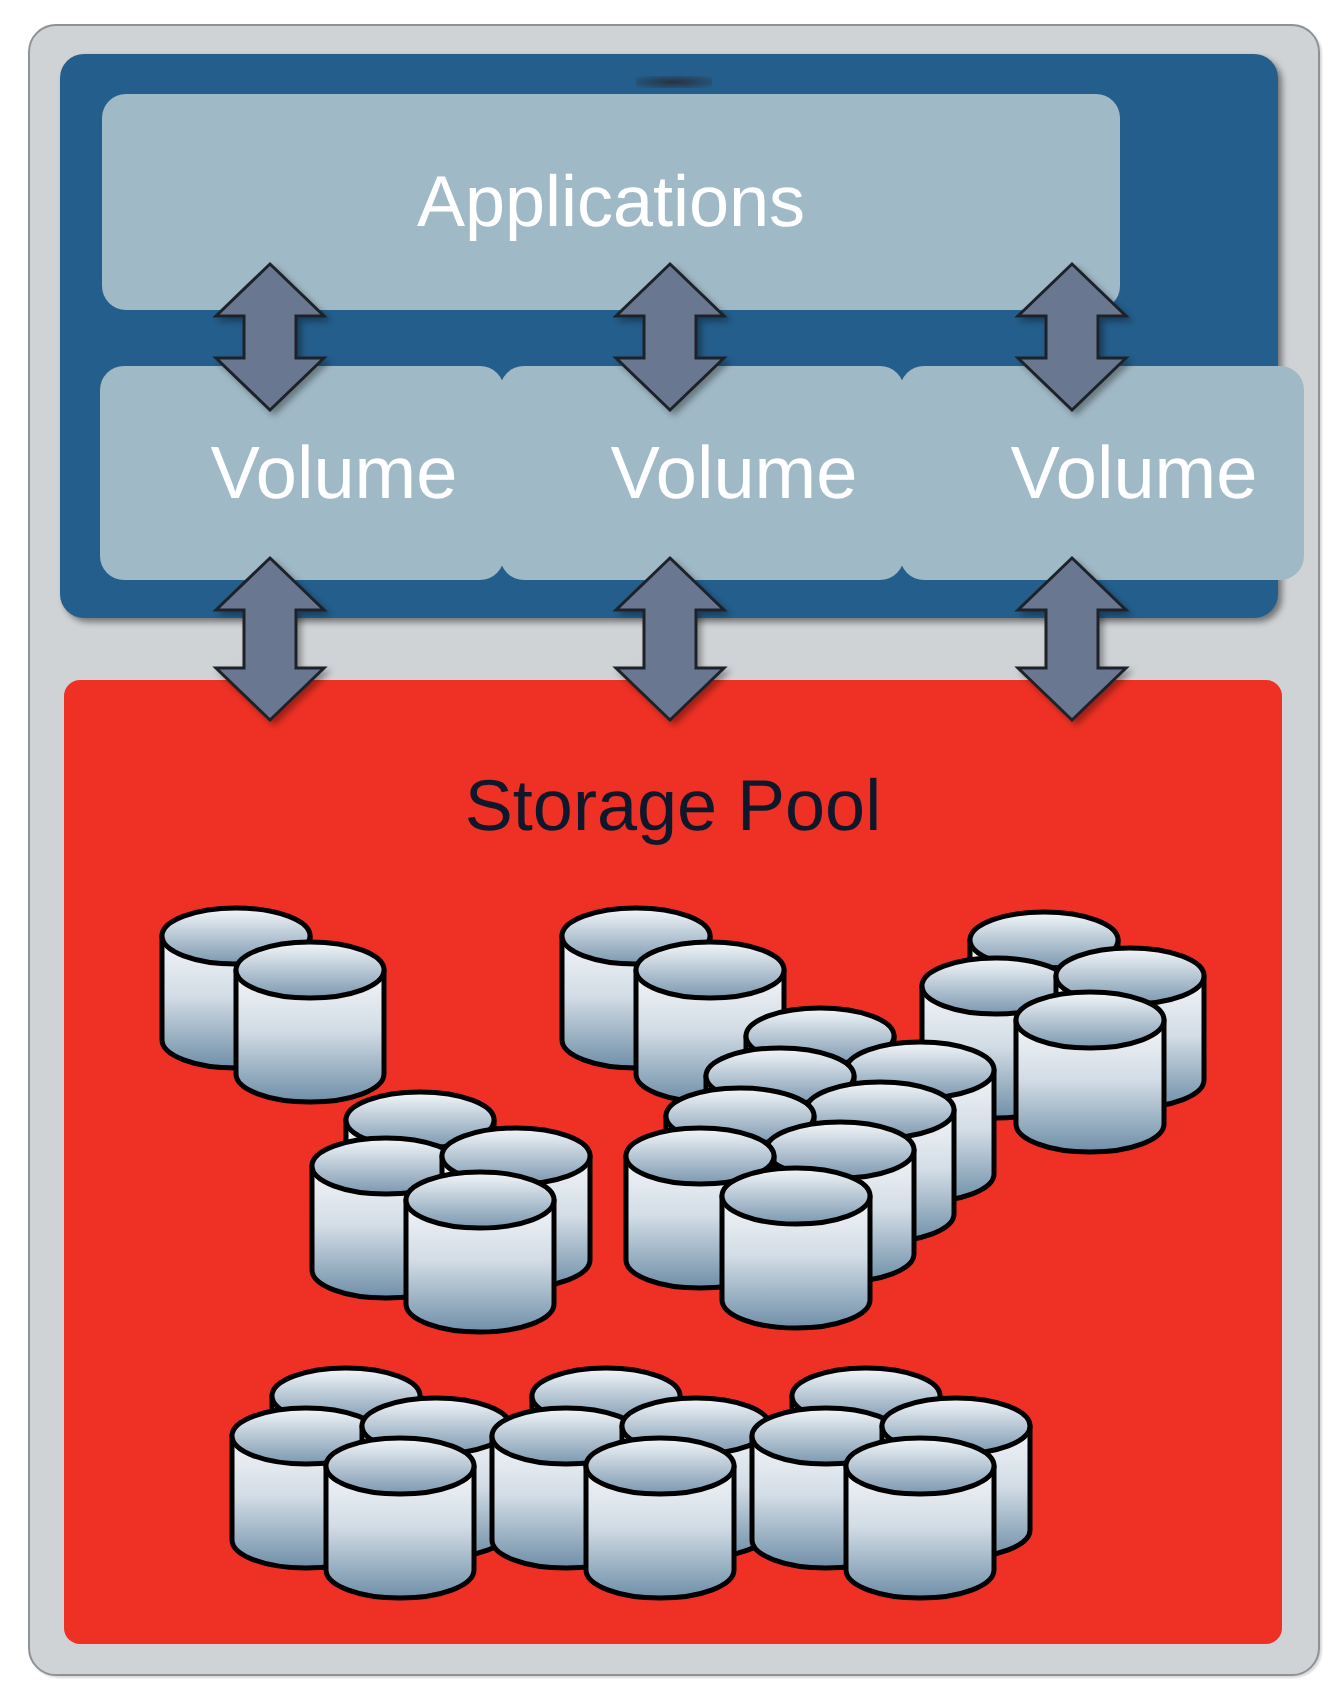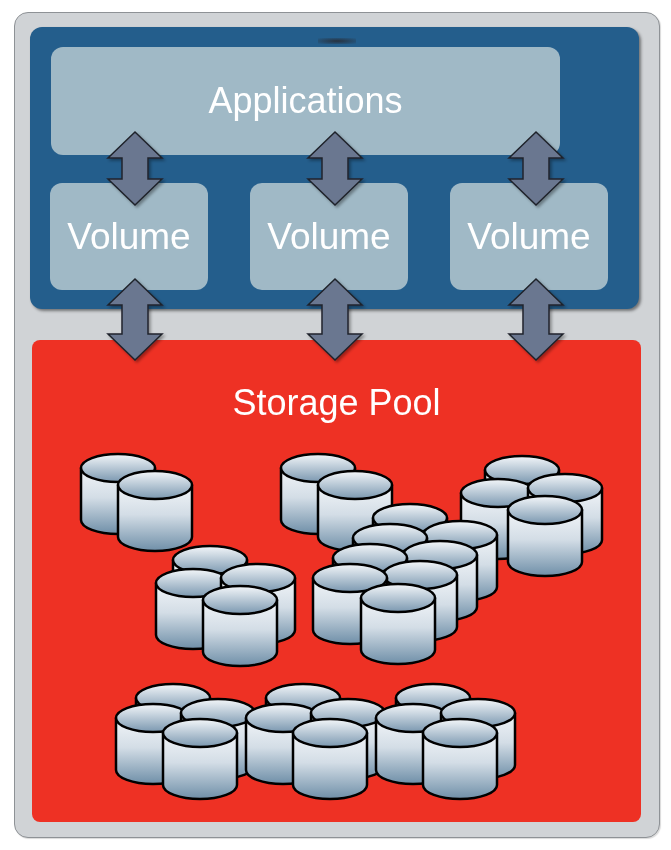--- a/index.html
+++ b/index.html
@@ -16,31 +16,31 @@
   }
   #app-layer .topshade {
     position: absolute; left: 288px; top: 11px; width: 38px; height: 6px;
     background: radial-gradient(ellipse at center, rgba(40,45,55,0.9), rgba(36,94,140,0));
   }
   .box {
     position: absolute; background: #a0b9c6; border-radius: 12px;
     color: #ffffff; display: flex; align-items: center; justify-content: center;
   }
   #applications-box { left: 51px; top: 47px; width: 509px; height: 108px; font-size: 36px; }
-  .volume { top: 183px; width: 158px; height: 107px; font-size: 37px; }
+  .volume { top: 183px; width: 170px; height: 107px; font-size: 37px; padding-left: 32px; }
   #volume-1 { left: 50px; }
   #volume-2 { left: 250px; }
   #volume-3 { left: 450px; }
   #storage-pool {
     position: absolute; left: 32px; top: 340px; width: 609px; height: 482px;
     background: #ee3124; border-radius: 8px;
   }
   #storage-title {
     position: absolute; left: 0; width: 100%; top: 42px; text-align: center;
-    color: #ffffff; font-size: 36px;
+    color: #0f172a; font-size: 36px;
   }
   #overlay { position: absolute; left: 0; top: 0; }
 </style>
 </head>
 <body>
 
 <div id="frame"></div>
 
 <div id="app-layer">
   <div class="topshade"></div>

